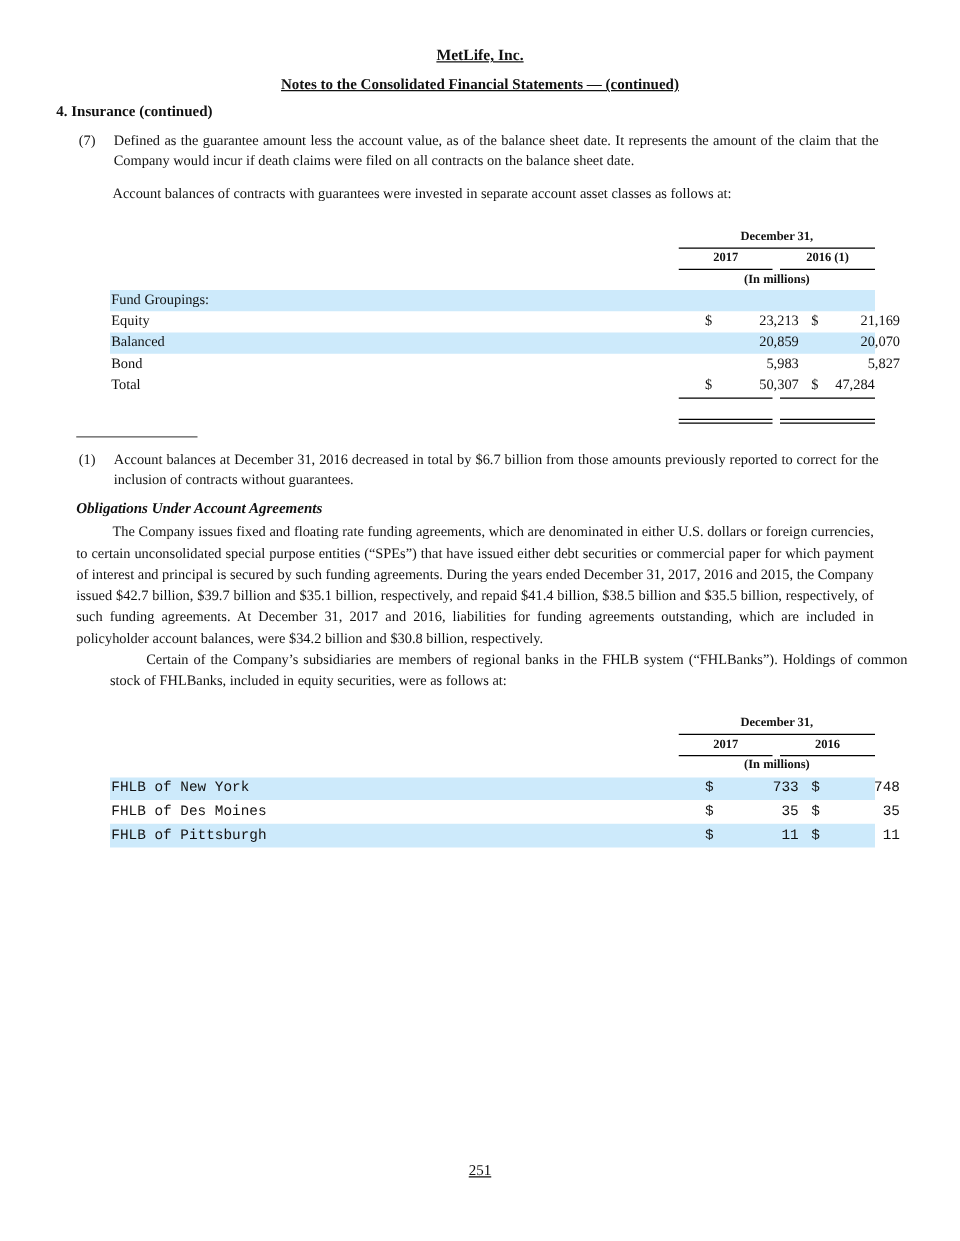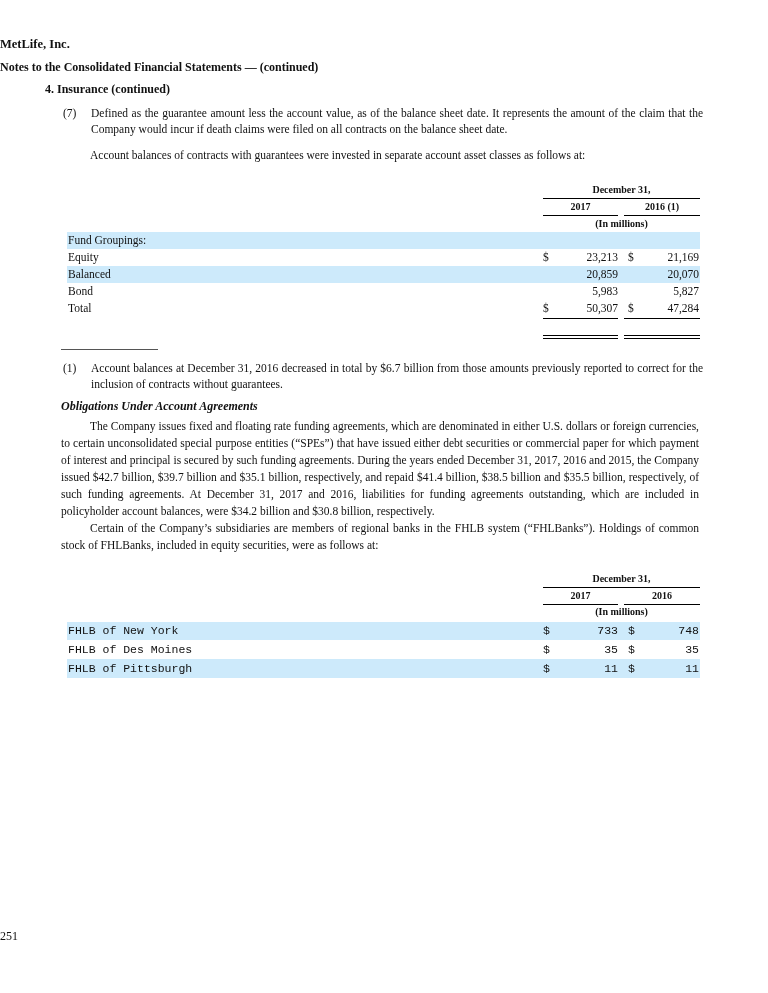--- a/index.html
+++ b/index.html
@@ -1,28 +1,28 @@
 <!DOCTYPE html>
 <html><head>
 <meta charset="utf-8">
 <style>
   html, body { margin: 0; padding: 0; background: #ffffff; }
   body { width: 768px; height: 993px; position: relative; font-family: "Liberation Serif", serif; color: #111; font-size: 11.5px; }
   .abs { position: absolute; }
-  .center { text-align: left; left: 0; width: 768px; }
+  .center { text-align: center; left: 0; width: 768px; text-decoration: underline; }
   .bold { font-weight: bold; }
   .company { top: 37px; font-size: 12.5px; }
   .subtitle { top: 60px; font-size: 12px; }
   .section { top: 82px; left: 45px; font-size: 12px; text-align: center; }
   .note { left: 63px; width: 640px; line-height: 16px; }
   .note .num { position: absolute; left: 0; top: 0; }
   .note .txt { margin-left: 28px; display: block; text-align: justify; }
   .para { left: 61px; width: 638px; line-height: 17px; text-align: justify; text-indent: 29px; }
   .table { position: absolute; left: 67px; width: 633px; }
-  .row { position: relative; height: 17px; line-height: 17px; }
+  .row { position: relative; height: 17px; line-height: 17px; margin-left: 21px; }
   .row.shade { background: #cdeafb; }
   .row .label { position: absolute; left: 1px; }
   .row .label.indent { left: 1px; }
   .cell-dollar { position: absolute; }
   .cell-val { position: absolute; text-align: right; }
   .hdr { position: absolute; font-weight: bold; font-size: 10px; text-align: center; }
   .line { position: absolute; height: 1px; background: #000; }
   .dline { position: absolute; height: 4px; border-top: 1px solid #000; border-bottom: 1px solid #000; box-sizing: border-box; }
   .short-rule { position: absolute; left: 61px; top: 349px; width: 97px; height: 1px; background: #555; }
   .heading-it { left: 61px; top: 382px; font-weight: bold; font-style: italic; font-size: 12px; }
@@ -69,40 +69,40 @@
   <div class="row">
     <span class="label">Bond</span>
     <span class="cell-val" style="left:480px; width:71px;">5,983</span>
     <span class="cell-val" style="left:560px; width:72px;">5,827</span>
   </div>
   <div class="row">
     <span class="label indent">Total</span>
     <span class="cell-dollar" style="left:476px;">$</span>
     <span class="cell-val" style="left:480px; width:71px;">50,307</span>
     <span class="cell-dollar" style="left:561px;">$</span>
-    <span class="cell-val" style="left:560px; width:72px;">47,284</span>
+    <span class="cell-val" style="left:560px; width:72px;text-align:center;">47,284</span>
   </div>
 </div>
 <div class="line" style="left:543px; top:318px; width:75px;"></div>
 <div class="line" style="left:624px; top:318px; width:76px;"></div>
 <div class="dline" style="left:543px; top:335px; width:75px;"></div>
 <div class="dline" style="left:624px; top:335px; width:76px;"></div>
 
 <div class="short-rule"></div>
 
 <div class="abs note" style="top:360px;">
   <span class="num">(1)</span>
   <span class="txt">Account balances at December 31, 2016 decreased in total by $6.7 billion from those amounts previously reported to correct for the inclusion of contracts without guarantees.</span>
 </div>
 
 <div class="abs heading-it" style="top:399px;">Obligations Under Account Agreements</div>
 
 <div class="abs para" style="top:418px;">The Company issues fixed and floating rate funding agreements, which are denominated in either U.S. dollars or foreign currencies, to certain unconsolidated special purpose entities (“SPEs”) that have issued either debt securities or commercial paper for which payment of interest and principal is secured by such funding agreements. During the years ended December 31, 2017, 2016 and 2015, the Company issued $42.7 billion, $39.7 billion and $35.1 billion, respectively, and repaid $41.4 billion, $38.5 billion and $35.5 billion, respectively, of such funding agreements. At December 31, 2017 and 2016, liabilities for funding agreements outstanding, which are included in policyholder account balances, were $34.2 billion and $30.8 billion, respectively.</div>
 
-<div class="abs para" style="top:520px;">Certain of the Company’s subsidiaries are members of regional banks in the FHLB system (“FHLBanks”). Holdings of common stock of FHLBanks, included in equity securities, were as follows at:</div>
+<div class="abs para" style="top:520px;margin-left:27px;">Certain of the Company’s subsidiaries are members of regional banks in the FHLB system (“FHLBanks”). Holdings of common stock of FHLBanks, included in equity securities, were as follows at:</div>
 
 <div class="hdr" style="left:543px; top:573px; width:157px;">December 31,</div>
 <div class="line" style="left:543px; top:587px; width:157px;"></div>
 <div class="hdr" style="left:543px; top:590px; width:75px;">2017</div>
 <div class="hdr" style="left:624px; top:590px; width:76px;">2016</div>
 <div class="line" style="left:543px; top:604px; width:75px;"></div>
 <div class="line" style="left:624px; top:604px; width:76px;"></div>
 <div class="hdr" style="left:543px; top:606px; width:157px;">(In millions)</div>
 
 <div class="table" style="top:622px;font-family:Liberation Mono, monospace;">

